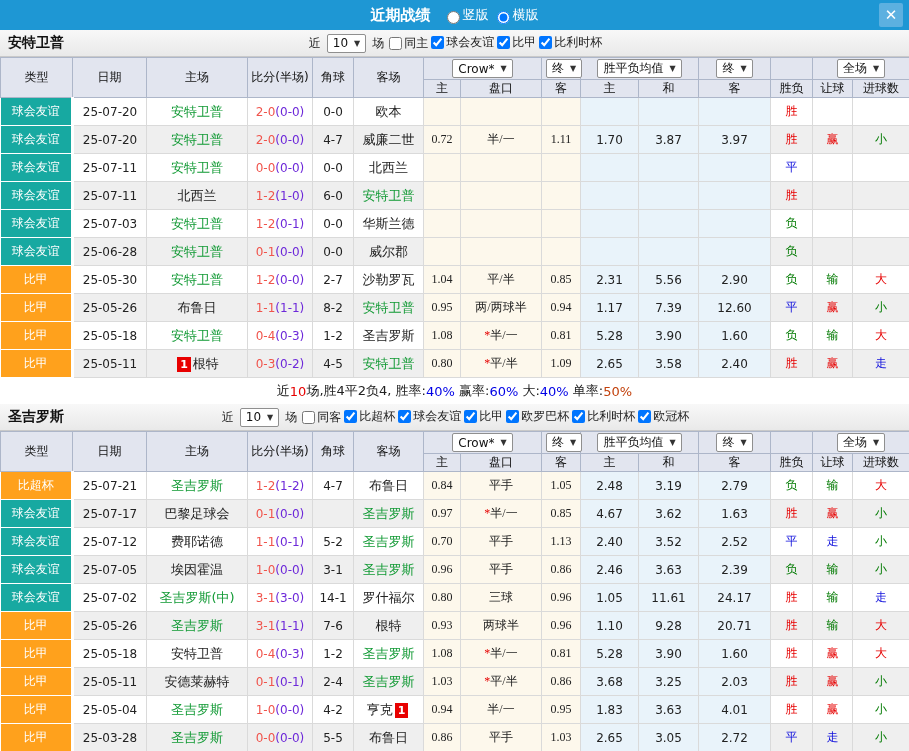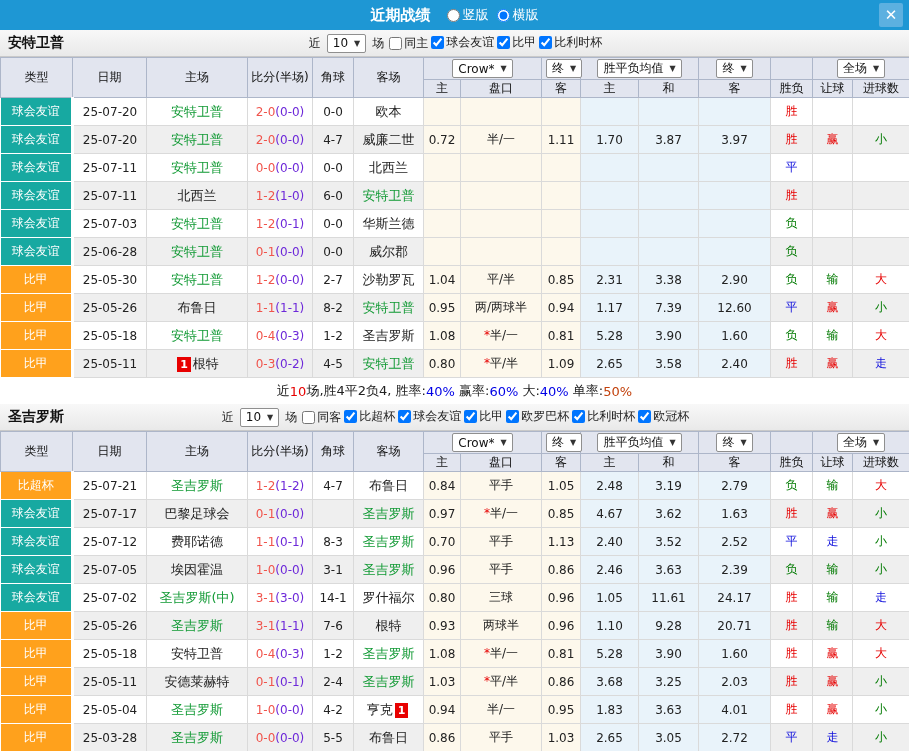--- a/index.html
+++ b/index.html
@@ -1,42 +1,42 @@
 <!DOCTYPE html>
 <html><head>
 <meta charset="utf-8">
 <style>
 *{box-sizing:border-box;margin:0;padding:0;}
 html,body{width:909px;height:751px;overflow:hidden;}
 body{font-family:"DejaVu Sans",sans-serif;background:#fff;}
 
 .titlebar{position:relative;height:30px;background:#1e97d4;display:flex;align-items:center;justify-content:center;color:#fff;}
 .titlebar .title{font-weight:bold;font-size:15px;margin-right:8px;}
-.titlebar label{font-size:13px;display:inline-flex;align-items:center;margin-left:8px;cursor:pointer;}
+.titlebar label{font-size:13px;display:inline-flex;align-items:flex-end;margin-left:8px;cursor:pointer;}
 .titlebar input{margin-right:3px;}
 .closebtn{position:absolute;right:6px;top:3px;width:24px;height:24px;background:#5cb0e0;color:#fff;font-size:15px;font-weight:bold;display:flex;align-items:center;justify-content:center;border-radius:2px;cursor:pointer;}
 
 .sec-head{position:relative;height:27px;background:linear-gradient(#f8f8f8,#e9e9e9);border-bottom:1px solid #c9c9c9;display:flex;align-items:center;justify-content:center;font-size:12px;color:#222;}
 .sec-head .team{position:absolute;left:8px;font-size:14px;font-weight:bold;color:#111;}
 .chk{display:inline-flex;align-items:center;margin-left:3px;white-space:nowrap;}
 .chk input{margin:0 2px 0 0;}
 .flt-gap{margin:0 2px;}
 .sel{display:inline-flex;align-items:center;background:#fff;border:1px solid #8f8f8f;border-radius:2px;height:19px;padding:0 5px;font-size:12px;color:#111;margin:0 4px;cursor:pointer;white-space:nowrap;}
 .sel .arr{margin-left:6px;font-size:8px;color:#333;}
 
 table{border-collapse:collapse;table-layout:fixed;width:909px;}
 th{background:#e2e5ef;border:1px solid #adb6c9;font-weight:normal;font-size:12px;color:#111;padding:0;overflow:visible;white-space:nowrap;}
 thead tr.r1 th{height:22px;}
 thead tr.r2 th{height:18px;}
 td{border:1px solid #dadada;font-size:12px;color:#222;text-align:center;height:28px;padding:0;overflow:hidden;white-space:nowrap;background:#fff;}
 tr.even td{background:#efefef;}
 td.lg{color:#fff;border-color:#fff;border-style:solid;border-width:1px 3px 1px 0;}
 td.teal{background:#17a9a1 !important;}
 td.orange{background:#ffa11c !important;}
-td.cream{background:#fdf8ec !important;}
+td.cream{background:#fdf8ec !important;font-family:Liberation Serif, serif;}
 td.blu{background:#e9f3fa !important;}
 td.teamcell{font-size:13px;}
 .tg{color:#129a35;}
 .sc{color:#f0544c;}
 .hf{color:#6d28d9;}
 .star{color:#e60000;}
 .badge{display:inline-block;background:#e80000;color:#fff;font-size:11px;line-height:15px;padding:0 3px;margin:0 2px;font-weight:bold;}
 .summary{height:26px;display:flex;align-items:center;justify-content:center;font-size:13px;background:#fff;}
 .summary span{white-space:pre;}
 </style>
@@ -259,21 +259,21 @@
         <td class="lg orange">比甲</td>
         <td>25-05-30</td>
         <td class="teamcell"><span class="tg">安特卫普</span></td>
         <td><span class="sc">1-2</span><span class="hf">(0-0)</span></td>
         <td>2-7</td>
         <td class="teamcell"><span>沙勒罗瓦</span></td>
         <td class="cream">1.04</td>
         <td class="cream">平/半</td>
         <td class="cream">0.85</td>
         <td class="blu">2.31</td>
-        <td class="blu">3.38</td>
+        <td class="blu">5.56</td>
         <td class="blu">2.90</td>
         <td style="color: rgb(0, 122, 0);">负</td>
         <td style="color: rgb(0, 122, 0);">输</td>
         <td style="color: rgb(230, 0, 0);">大</td>
       </tr>
       <tr class="even">
         <td class="lg orange">比甲</td>
         <td>25-05-26</td>
         <td class="teamcell"><span>布鲁日</span></td>
         <td><span class="sc">1-1</span><span class="hf">(1-1)</span></td>
@@ -475,21 +475,21 @@
         <td class="blu">1.63</td>
         <td style="color: rgb(230, 0, 0);">胜</td>
         <td style="color: rgb(230, 0, 0);">赢</td>
         <td style="color: rgb(0, 122, 0);">小</td>
       </tr>
       <tr>
         <td class="lg teal">球会友谊</td>
         <td>25-07-12</td>
         <td class="teamcell"><span>费耶诺德</span></td>
         <td><span class="sc">1-1</span><span class="hf">(0-1)</span></td>
-        <td>8-3</td>
+        <td>5-2</td>
         <td class="teamcell"><span class="tg">圣吉罗斯</span></td>
         <td class="cream">0.70</td>
         <td class="cream">平手</td>
         <td class="cream">1.13</td>
         <td class="blu">2.40</td>
         <td class="blu">3.52</td>
         <td class="blu">2.52</td>
         <td style="color: rgb(15, 15, 220);">平</td>
         <td style="color: rgb(15, 15, 220);">走</td>
         <td style="color: rgb(0, 122, 0);">小</td>

